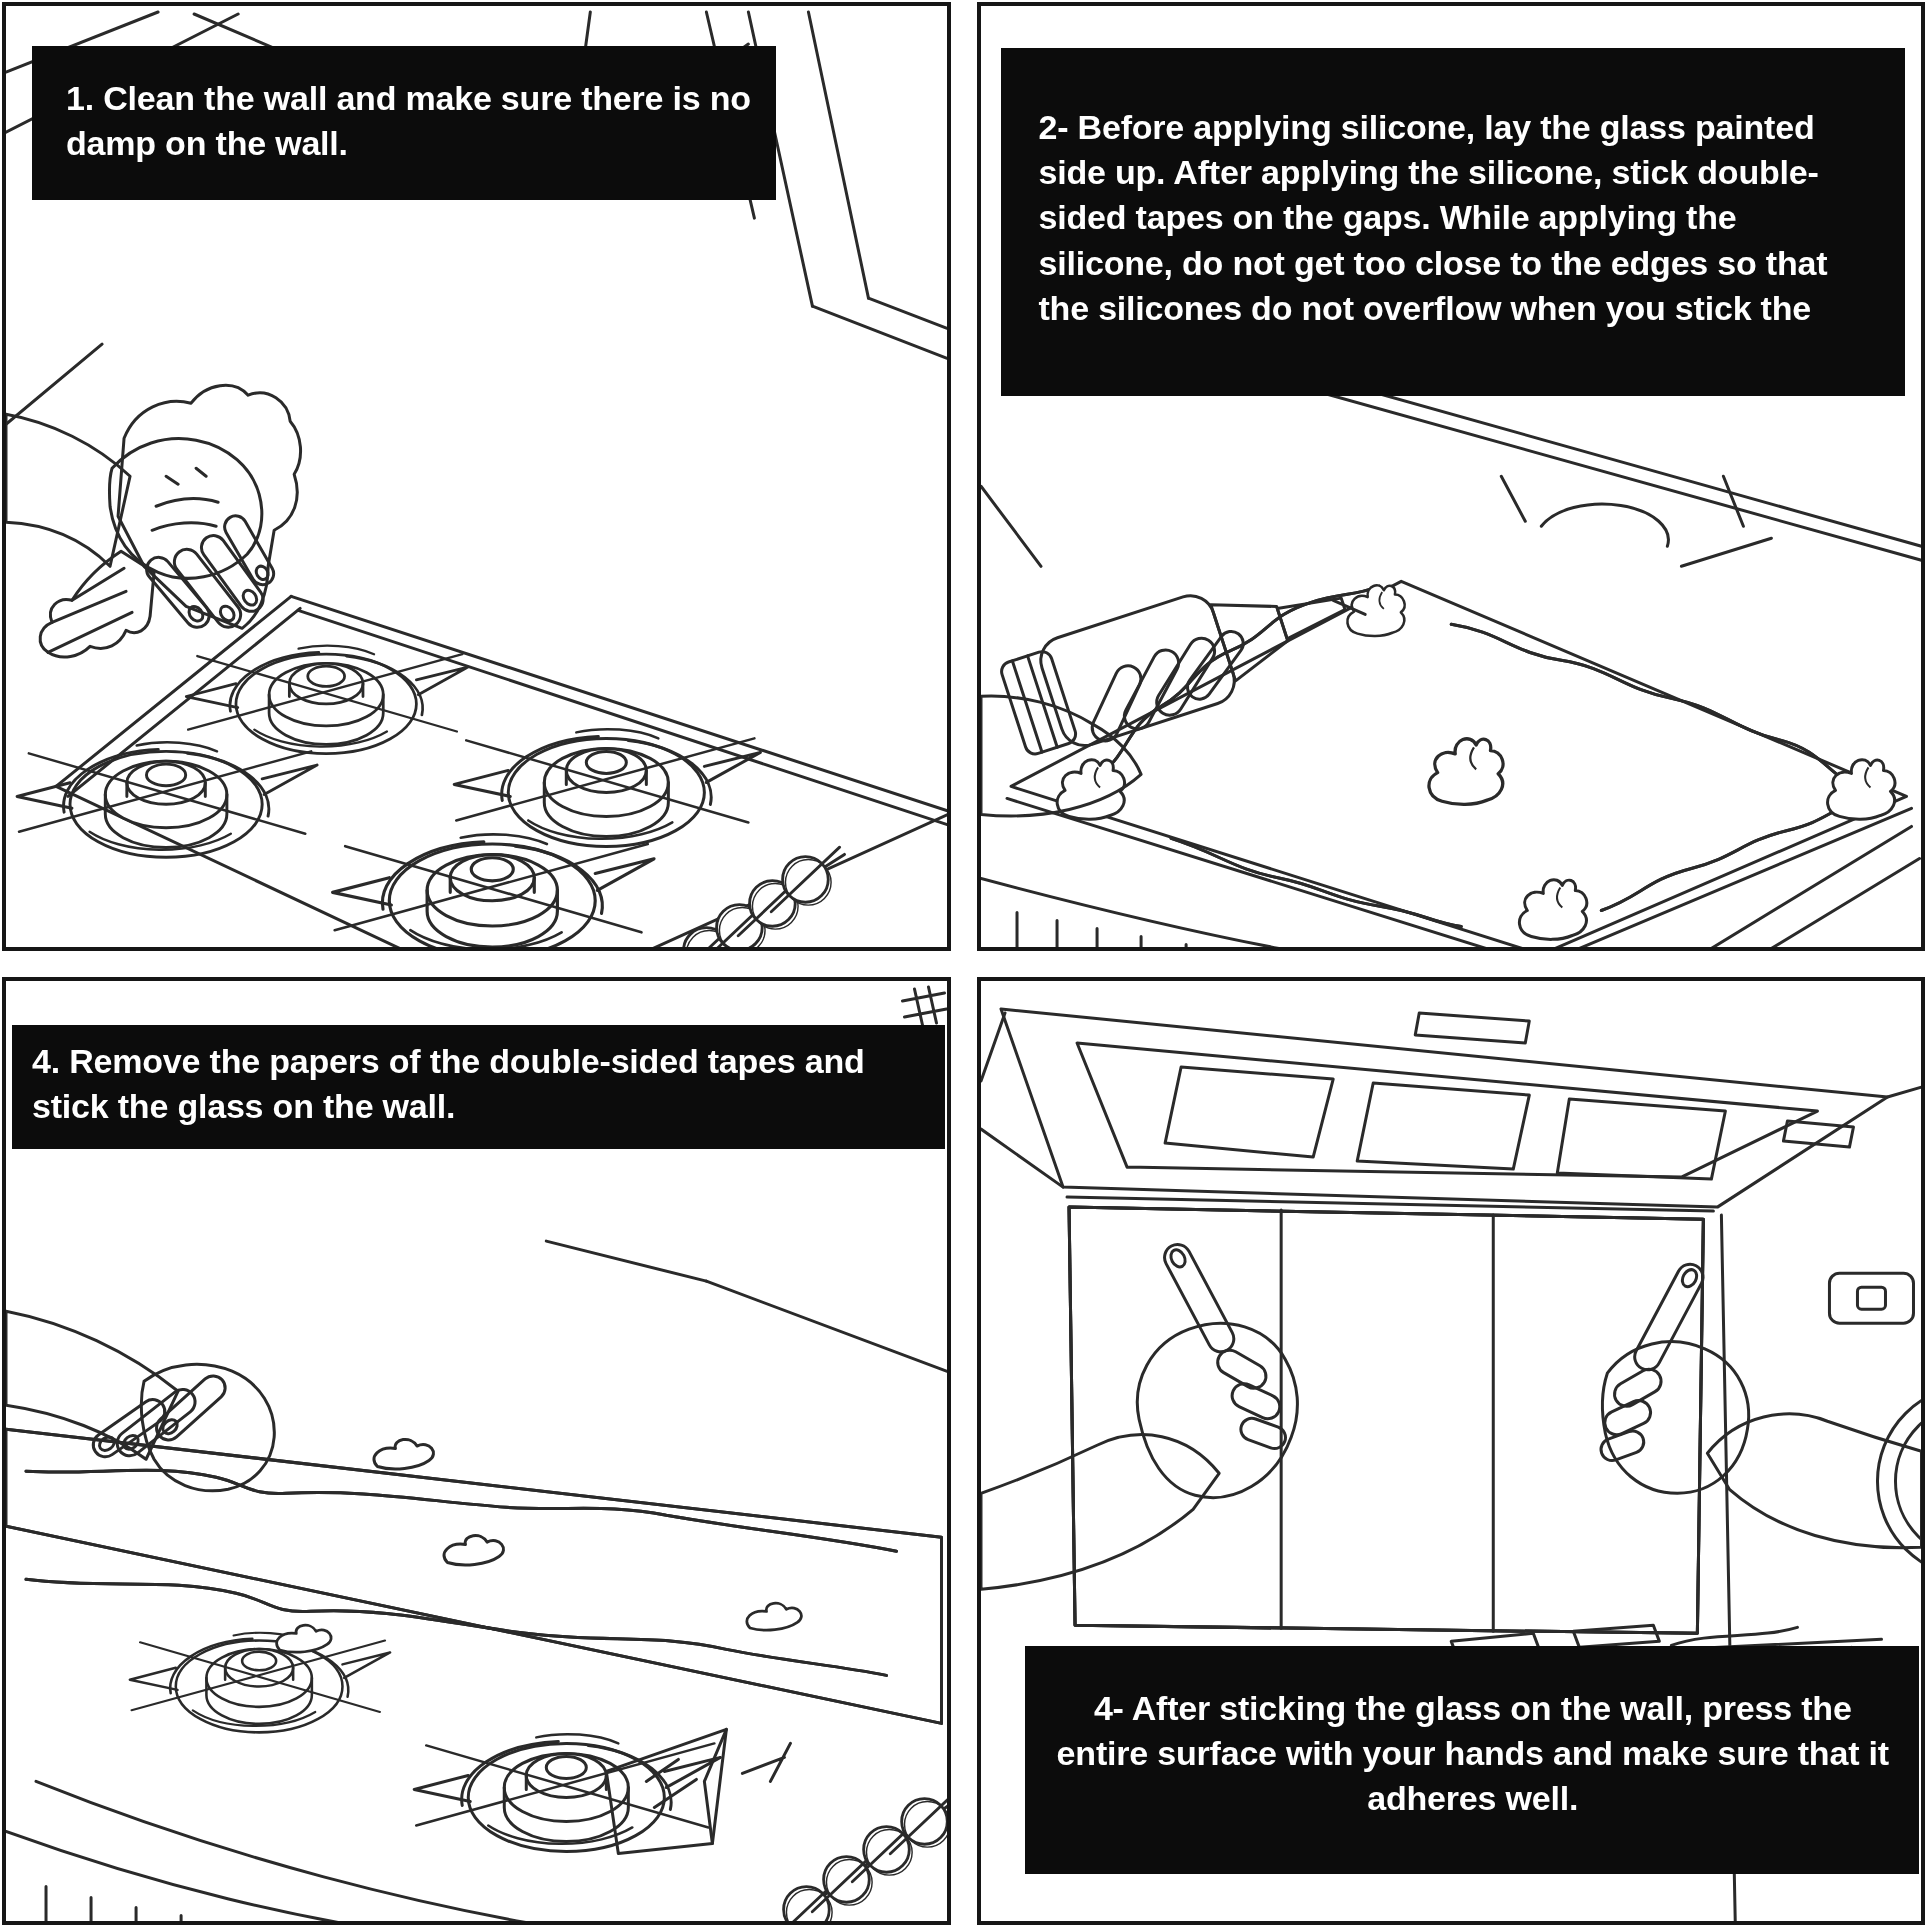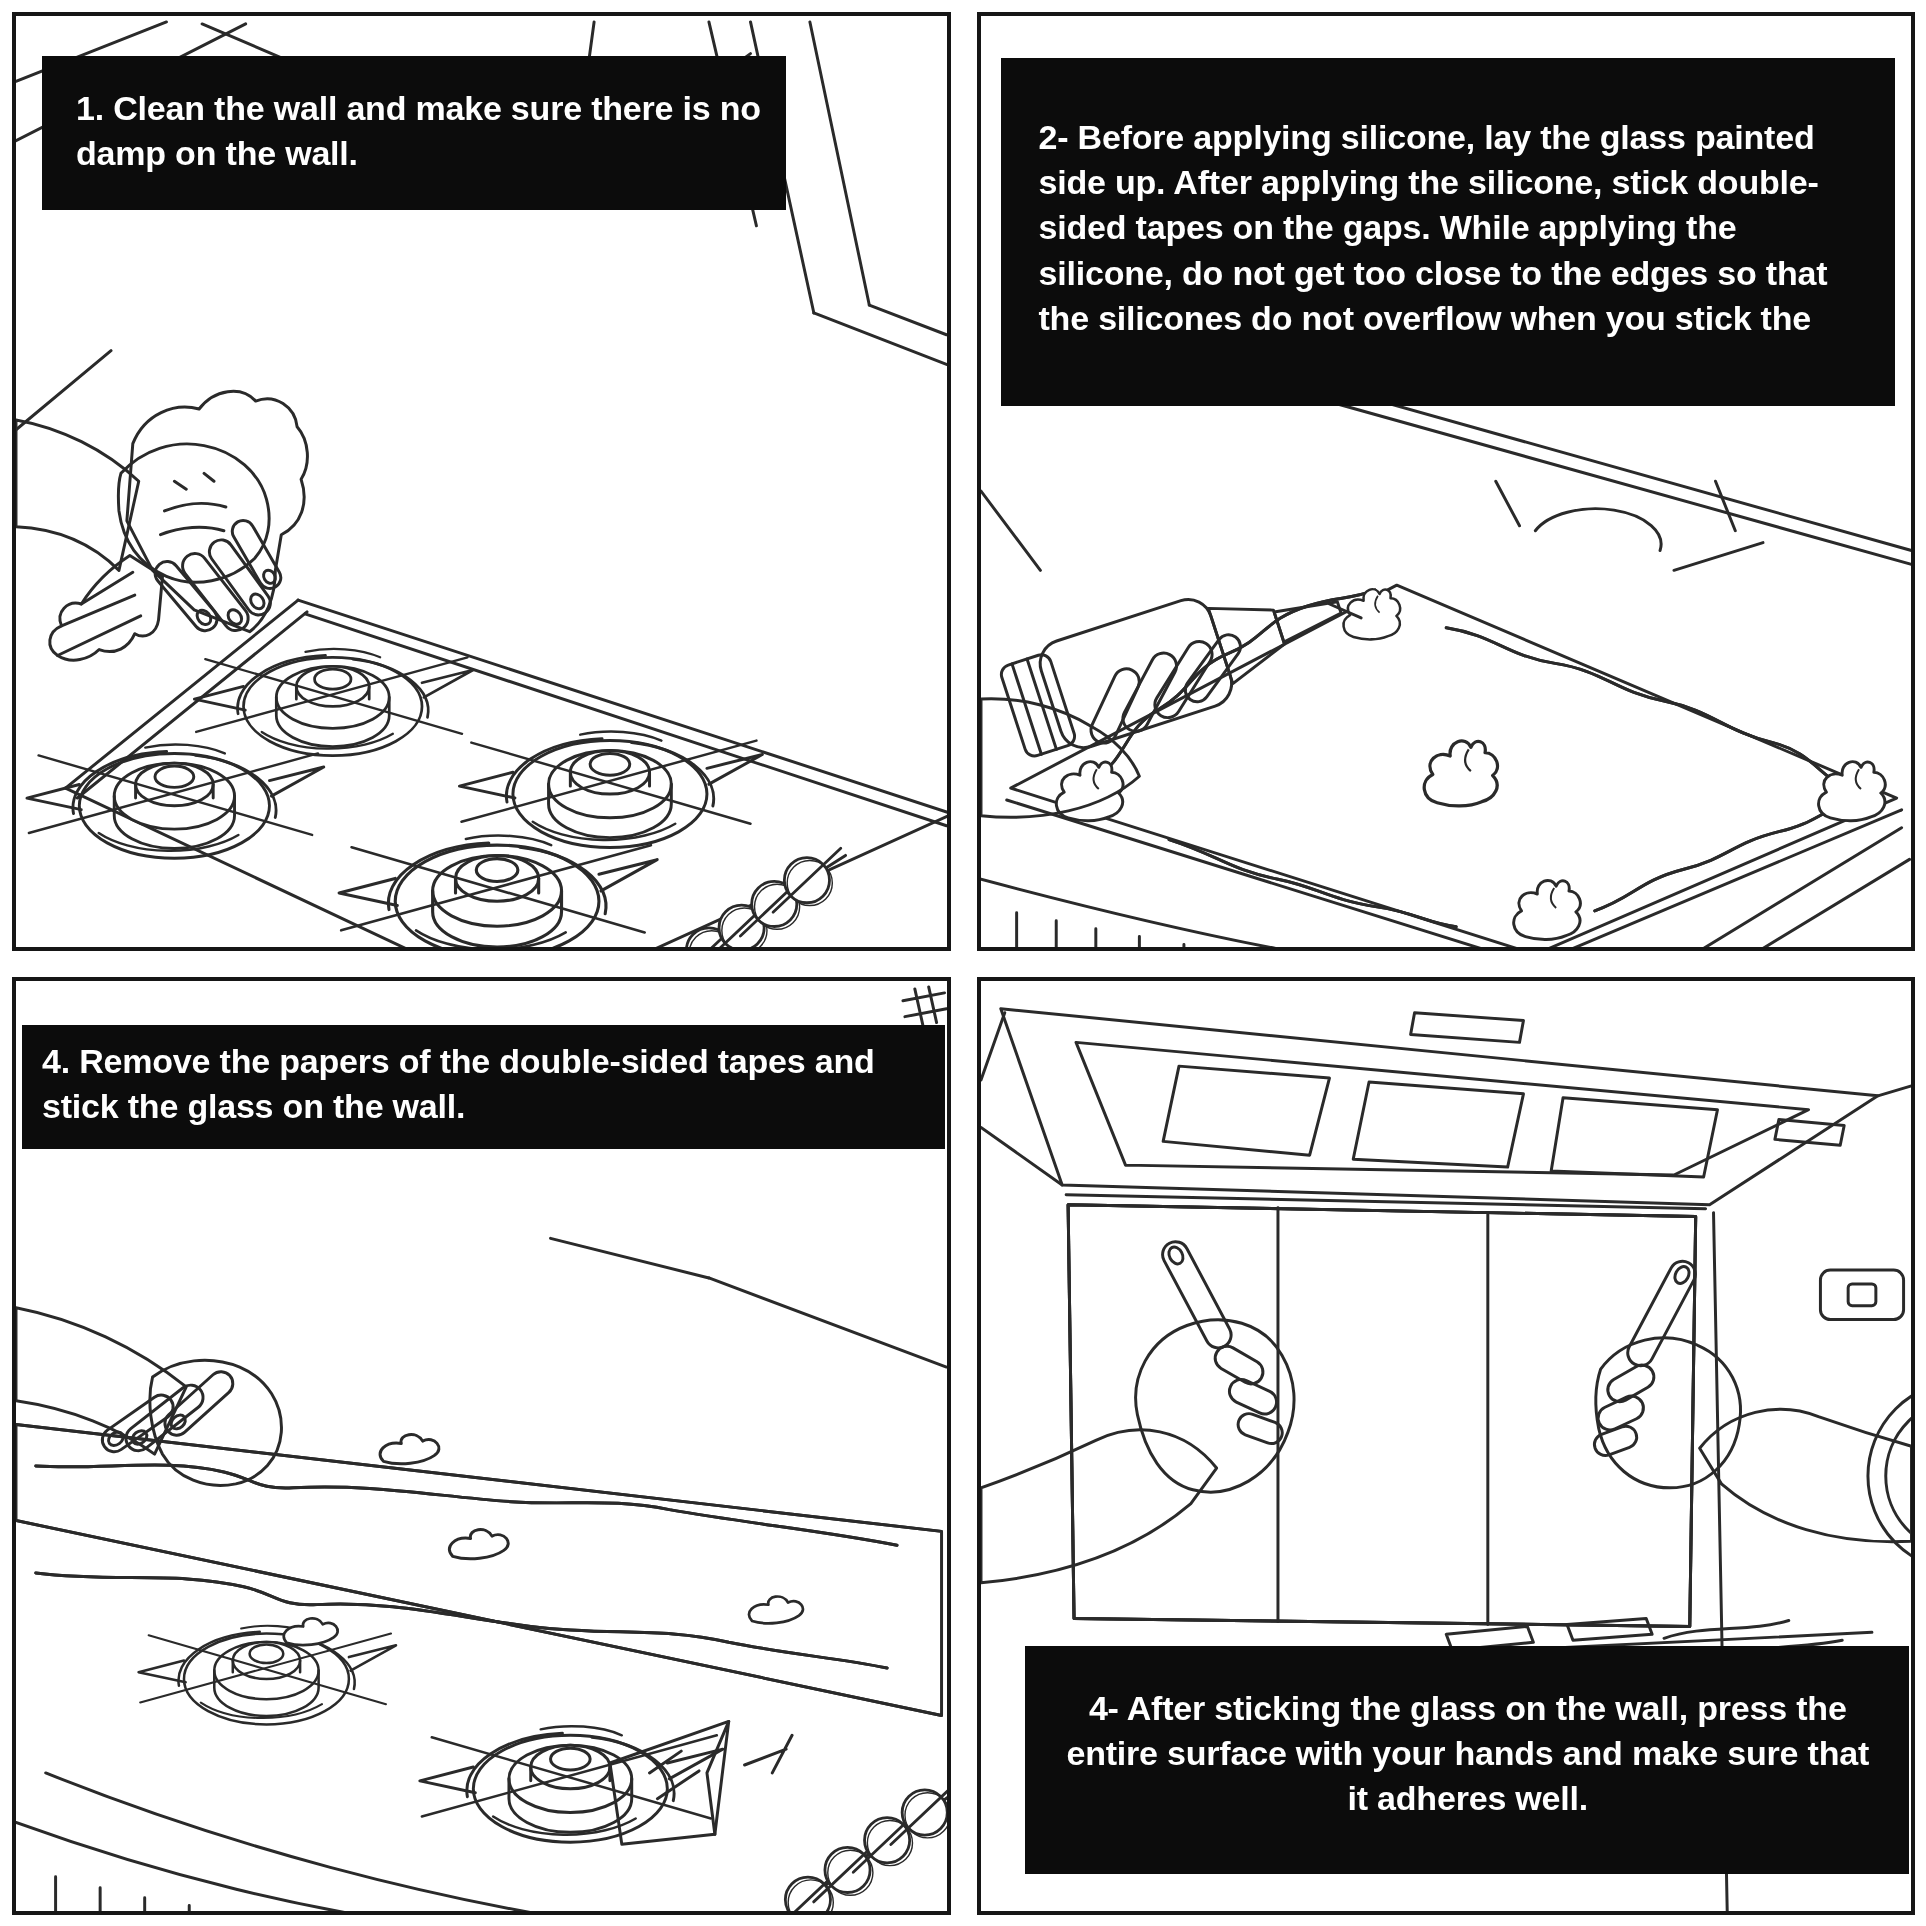--- a/index.html
+++ b/index.html
@@ -1,21 +1,21 @@
 <!DOCTYPE html>
 <html><head>
 <meta charset="utf-8">
 <style>
   html,body{margin:0;padding:0;background:#ffffff;}
   .sheet{
     position:relative;
     width:1927px;height:1927px;
     background:#ffffff;
     box-sizing:border-box;
-    padding:12px;
+    padding:2px;
     display:grid;
     grid-template-columns:1fr 1fr;
     grid-template-rows:1fr 1fr;
     gap:26px;
     font-family:"Liberation Sans", sans-serif;
   }
   .panel{
     position:relative;
     border:4px solid #161616;
     background:#ffffff;

